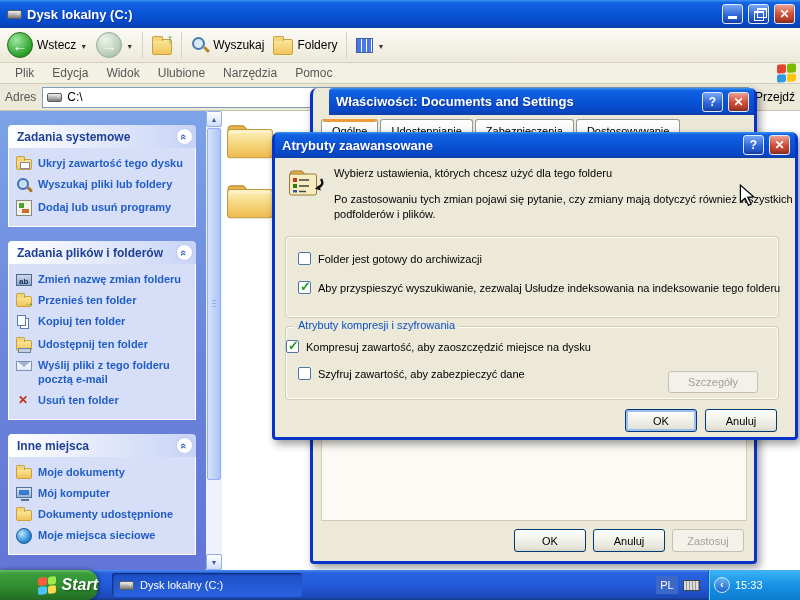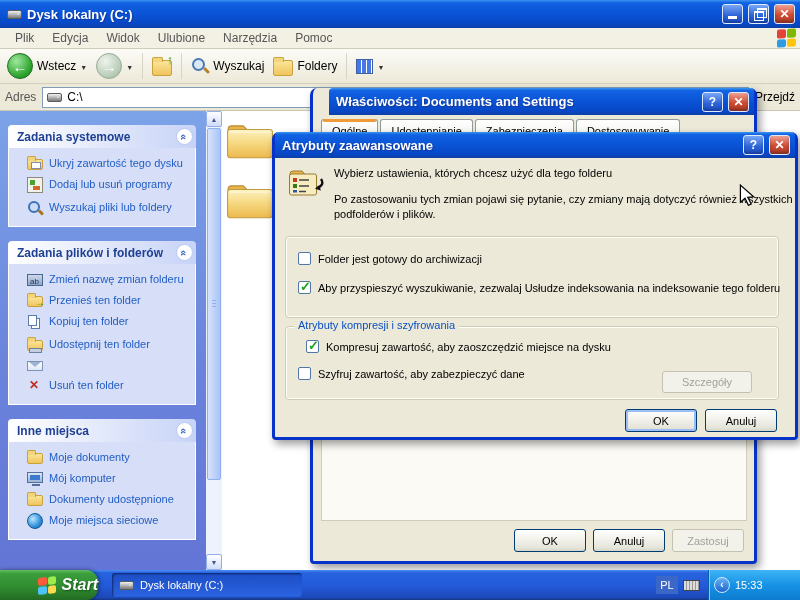--- a/index.html
+++ b/index.html
@@ -81,22 +81,22 @@
   #content { position:absolute; left:0; top:111px; right:0; bottom:0; overflow:hidden; background:#fff; }
   #taskpane { position:absolute; left:0; top:0; bottom:0; width:222px;
     background:linear-gradient(180deg,#7ca3e8 0%,#6a84dc 55%,#6375d6 100%); }
   .panel { width:188px; margin:14px 0 0 8px; }
   .panel-h { height:23px; background:linear-gradient(90deg,#ffffff,#c7d3f7); border-radius:4px 4px 0 0;
     display:flex; align-items:center; justify-content:space-between; padding:0 3px 0 9px;
     color:#1e3f93; font-weight:bold; font-size:12px; }
   .chev { width:17px; height:17px; border-radius:50%; background:#fff; color:#3b67c8; border:1px solid #b8c8f0;
     display:flex; align-items:center; justify-content:center; }
   .chev::after { content:"«"; transform:rotate(90deg); font-weight:bold; font-size:11px; }
-  .panel-b { background:#d6dff7; border:1px solid #fff; border-top:none; padding:8px 3px 10px 18px;
-    display:flex; flex-direction:column; gap:7px; }
+  .panel-b { background:#d6dff7; border:1px solid #fff; border-top:none; padding:8px 3px 10px 7px;
+    display:flex; flex-direction:column; gap:7px;font-weight:bold; }
   .task { display:flex; gap:6px; color:#215dc6; line-height:14px; align-items:flex-start; }
 
   
   .ic { position:relative; width:16px; height:16px; flex:0 0 16px; display:inline-block; }
   .ic-folder { background:linear-gradient(180deg,#fbe69a,#f0c45c); border:1px solid #caa23d; border-radius:2px;
     height:11px; margin-top:3px; }
   .ic-folder::before { content:""; position:absolute; top:-4px; left:-1px; width:7px; height:4px; background:#f4d57c;
     border:1px solid #caa23d; border-bottom:none; border-radius:2px 2px 0 0; }
   .ic-hide::after { content:""; position:absolute; left:3px; top:2px; width:8px; height:5px; background:#fff; border:1px solid #88a; }
   .ic-move::after { content:"→"; position:absolute; right:-3px; bottom:-4px; color:#1d8f1d; font-weight:bold; font-size:10px; }
@@ -148,21 +148,21 @@
   #prop-page { position:absolute; left:8px; right:7px; top:53px; bottom:40px; background:#fbfaf4; border:1px solid #cfccba; }
   #prop-buttons { position:absolute; right:10px; bottom:9px; display:flex; gap:7px; }
 
   #adv-dialog { left:272px; top:132px; width:526px; height:308px; z-index:20; }
   #adv-body { position:absolute; left:0; right:0; top:26px; bottom:0; }
   #adv-icon { position:absolute; left:13px; top:9px; }
   #adv-intro { position:absolute; left:59px; top:9px; color:#000; }
   #adv-note { position:absolute; left:59px; top:34px; width:468px; line-height:15px; color:#000; }
   #grp-archive { left:10px; right:16px; top:78px; height:82px; }
   #grp-compress { left:10px; right:16px; top:168px; height:74px; }
-  #details-btn { position:absolute; right:26px; top:44px; width:90px; height:22px; }
+  #details-btn { position:absolute; right:20px; top:44px; width:90px; height:22px; }
   #adv-ok { position:absolute; left:350px; top:251px; }
   #adv-cancel { position:absolute; left:430px; top:251px; }
 
   
   #taskbar { position:absolute; left:0; bottom:0; width:800px; height:30px; z-index:30; display:flex; align-items:stretch;
     background:linear-gradient(180deg,#4a8ff2 0%,#2763df 9%,#2359d8 55%,#1c48b8 92%,#15367f 100%); }
   #start-btn { width:98px; display:flex; align-items:center; gap:6px; padding-left:10px; color:#fff;
     font-weight:bold; font-style:italic; font-size:16px; text-shadow:1px 1px 2px #14521a;
     background:linear-gradient(180deg,#5fbf5f 0%,#3c9e3c 12%,#2f8b2f 60%,#226b22 100%);
     border-radius:0 12px 12px 0; box-shadow:1px 0 4px rgba(0,0,0,.45);justify-content:flex-end; }
@@ -195,65 +195,65 @@
 <div id="main-window">
   <div class="titlebar">
     <span class="disk"></span>
     <span>Dysk lokalny (C:)</span>
     <span class="tb-sp"></span>
     <span class="tb-btn b-blue g-min"></span>
     <span class="tb-btn b-blue g-rest"></span>
     <span class="tb-btn b-red g-x"></span>
   </div>
 
+  <div id="toolbar">
+    <span class="tbtn">
+      <span class="nav-circle back-c"></span>
+      <span>Wstecz</span>
+      <span class="drop"></span>
+    </span>
+    <span class="tbtn">
+      <span class="nav-circle fwd-c"></span>
+      <span class="drop"></span>
+    </span>
+    <span class="sep"></span>
+    <span class="tbtn">
+      <span class="bigfolder up-arrow"></span>
+    </span>
+    <span class="sep"></span>
+    <span class="tbtn">
+      <span class="mag"></span>
+      <span>Wyszukaj</span>
+    </span>
+    <span class="tbtn">
+      <span class="bigfolder"></span>
+      <span>Foldery</span>
+    </span>
+    <span class="sep"></span>
+    <span class="tbtn">
+      <span class="views-ic"></span>
+      <span class="drop"></span>
+    </span>
+  </div>
+
   <div id="menubar">
     <span class="menu-item">Plik</span>
     <span class="menu-item">Edycja</span>
     <span class="menu-item">Widok</span>
     <span class="menu-item">Ulubione</span>
     <span class="menu-item">Narzędzia</span>
     <span class="menu-item">Pomoc</span>
     <span class="winflag">
         <i></i>
         <i></i>
         <i></i>
         <i></i>
       </span>
   </div>
 
-  <div id="toolbar">
-    <span class="tbtn">
-      <span class="nav-circle back-c"></span>
-      <span>Wstecz</span>
-      <span class="drop"></span>
-    </span>
-    <span class="tbtn">
-      <span class="nav-circle fwd-c"></span>
-      <span class="drop"></span>
-    </span>
-    <span class="sep"></span>
-    <span class="tbtn">
-      <span class="bigfolder up-arrow"></span>
-    </span>
-    <span class="sep"></span>
-    <span class="tbtn">
-      <span class="mag"></span>
-      <span>Wyszukaj</span>
-    </span>
-    <span class="tbtn">
-      <span class="bigfolder"></span>
-      <span>Foldery</span>
-    </span>
-    <span class="sep"></span>
-    <span class="tbtn">
-      <span class="views-ic"></span>
-      <span class="drop"></span>
-    </span>
-  </div>
-
   <div id="addressbar">
     <span>Adres</span>
     <span id="address-input">
       <span class="disk"></span>
       <span>C:\</span>
     </span>
     <span style="color:#000">Przejdź</span>
   </div>
 
   <div id="content">
@@ -263,26 +263,26 @@
         <div class="panel-h">
           <span>Zadania systemowe</span>
           <span class="chev"></span>
         </div>
         <div class="panel-b">
           <span class="task">
             <span class="ic ic-folder ic-hide"></span>
             <span>Ukryj zawartość tego dysku</span>
           </span>
           <span class="task">
+            <span class="ic ic-search"></span>
+            <span>Wyszukaj pliki lub foldery</span>
+          </span>
+          <span class="task">
             <span class="ic ic-addrem"></span>
             <span>Dodaj lub usuń programy</span>
-          </span>
-          <span class="task">
-            <span class="ic ic-search"></span>
-            <span>Wyszukaj pliki lub foldery</span>
           </span>
         </div>
       </div>
 
       <div class="panel">
         <div class="panel-h">
           <span>Zadania plików i folderów</span>
           <span class="chev"></span>
         </div>
         <div class="panel-b">
@@ -299,20 +299,21 @@
                 <span class="ic-copy" style="display:block"></span>
               </span>
             <span>Kopiuj ten folder</span>
           </span>
           <span class="task">
             <span class="ic ic-folder ic-share"></span>
             <span>Udostępnij ten folder</span>
           </span>
           <span class="task">
             <span class="ic ic-mail"></span>
+            <span>Wyślij pliki z tego folderu pocztą e-mail</span>
           </span>
           <span class="task">
             <span class="ic ic-x"></span>
             <span>Usuń ten folder</span>
           </span>
         </div>
       </div>
 
       <div class="panel">
         <div class="panel-h">
@@ -417,21 +418,21 @@
         <span>Folder jest gotowy do archiwizacji</span>
       </span>
       <span class="cbrow" style="left:12px; top:44px">
         <span class="cbx checked"></span>
         <span>Aby przyspieszyć wyszukiwanie, zezwalaj Usłudze indeksowania na indeksowanie tego folderu</span>
       </span>
     </div>
 
     <div class="groupbox" id="grp-compress">
       <span class="legend">Atrybuty kompresji i szyfrowania</span>
-      <span class="cbrow" style="left:20px; top:13px">
+      <span class="cbrow" style="left:0; top:13px">
         <span class="cbx checked"></span>
         <span>Kompresuj zawartość, aby zaoszczędzić miejsce na dysku</span>
       </span>
       <span class="cbrow" style="left:12px; top:40px">
         <span class="cbx"></span>
         <span>Szyfruj zawartość, aby zabezpieczyć dane</span>
       </span>
       <span class="xpbtn disabled" id="details-btn">Szczegóły</span>
     </div>
 

